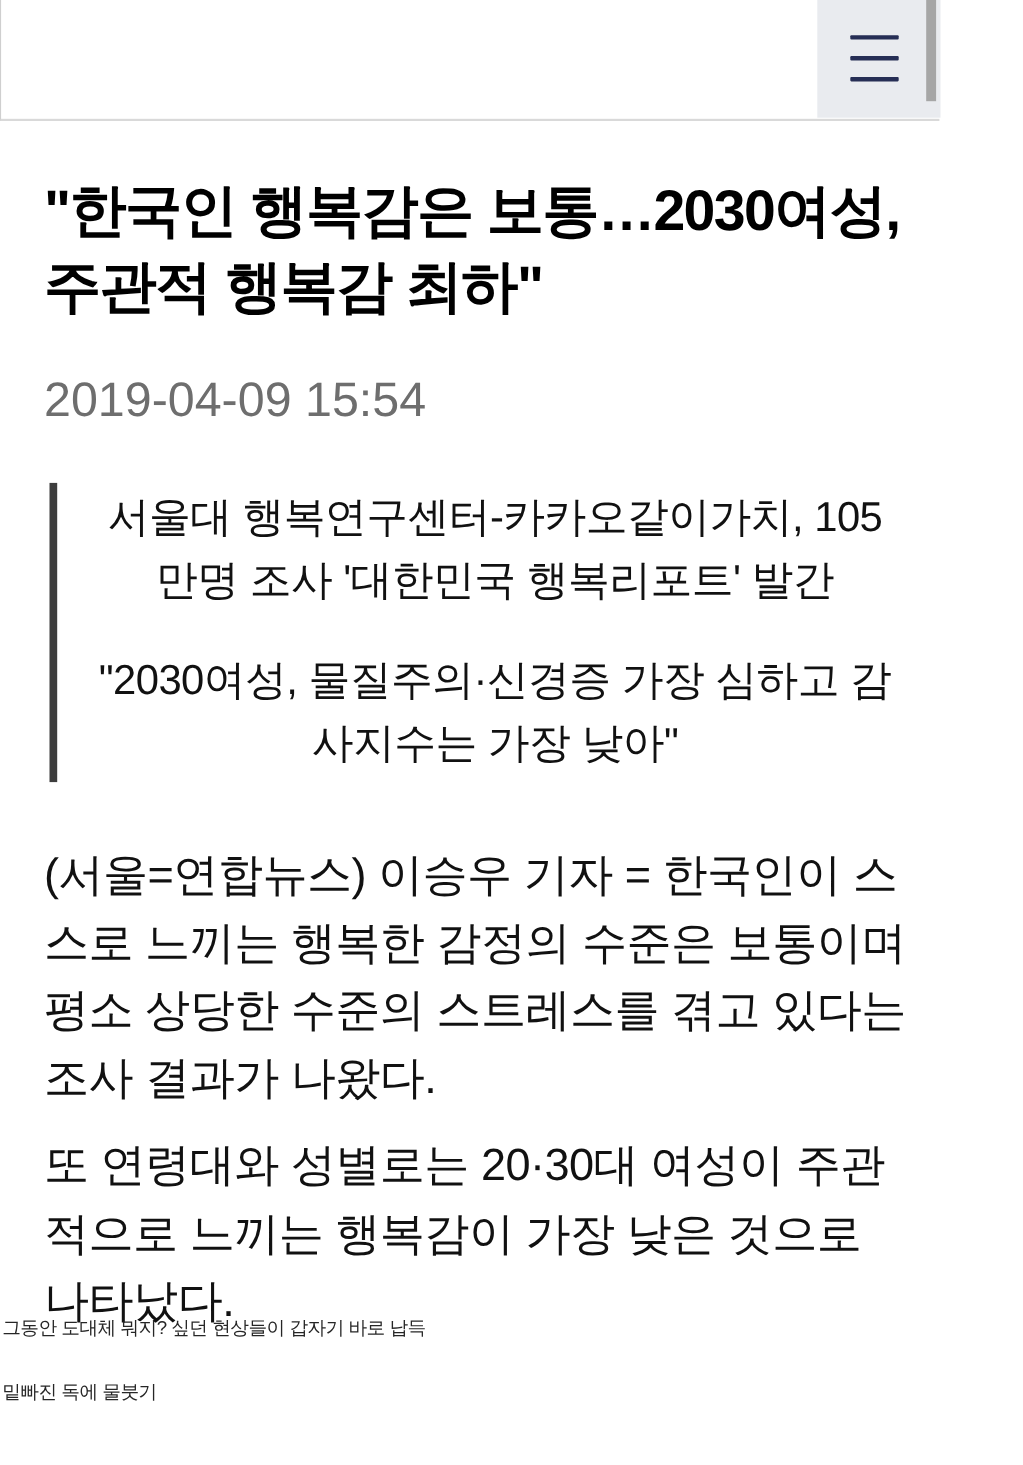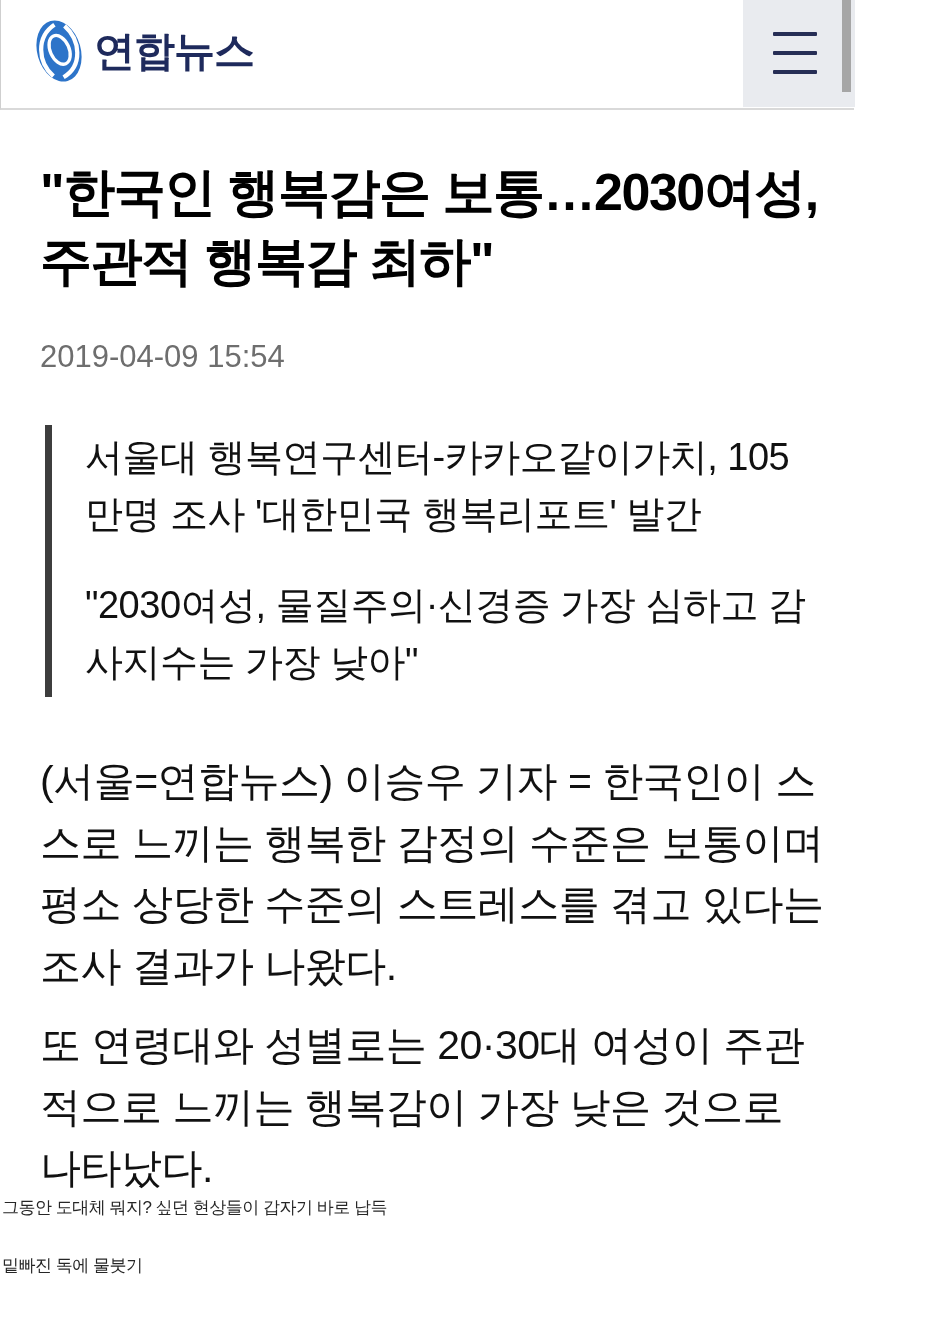--- a/index.html
+++ b/index.html
@@ -53,30 +53,30 @@
   }
 
   .headline {
     margin: 48px 30px 0 40px;
     width: 790px;
     font-size: 52px; line-height: 1.32; font-weight: 800;
     letter-spacing: -1.5px; color: #000000;
   }
   .pub-date {
     margin: 44px 0 0 40px;
-    font-size: 31px; color: #6e6e6e; letter-spacing: 0px;
+    font-size: 44px; color: #6e6e6e; letter-spacing: 0px;
   }
   .summary-quote {
     margin: 50px 0 0 45px;
     border-left: 7px solid #3d3d3d;
     padding: 4px 0 6px 33px;
     width: 770px;
   }
   .summary-quote p {
-    font-size: 38px; line-height: 1.5; color: #111111; letter-spacing: -0.5px;
+    font-size: 38px; line-height: 1.5; color: #111111; letter-spacing: -0.5px; text-align: center;
   }
   .summary-quote p + p { margin-top: 34px; }
 
   .body-paragraph {
     margin: 54px 30px 0 40px;
     width: 785px;
     font-size: 41px; line-height: 1.5; color: #111111; letter-spacing: -0.5px;
   }
   .body-paragraph + .body-paragraph { margin-top: 18px; }
 
@@ -90,31 +90,20 @@
   .caption-2 { top: 1254px; }
 </style>
 </head>
 <body>
 
 <div class="page">
 
   <div class="article">
 
     <header class="site-header">
-      <a class="logo">
-        <svg width="50" height="70" viewBox="0 0 52 74" aria-hidden="true">
-          <g transform="rotate(-16 26 37)">
-            <ellipse cx="26" cy="37" rx="23" ry="33" fill="#2d74c9"></ellipse>
-            <path d="M13 61 C 1 42, 7 16, 29 9" stroke="#ffffff" stroke-width="4.5" fill="none"></path>
-            <ellipse cx="27" cy="36" rx="10" ry="16" fill="none" stroke="#ffffff" stroke-width="3.5" transform="rotate(-8 27 36)"></ellipse>
-            <path d="M39 13 C 51 32, 46 59, 23 65" stroke="#ffffff" stroke-width="4.5" fill="none"></path>
-          </g>
-        </svg>
-        <span class="logo-text">연합뉴스</span>
-      </a>
 
       <div class="menu-panel">
         <button class="hamburger" aria-label="menu">
           <span></span>
             <span></span>
             <span></span>
         </button>
         <div class="panel-scrollbar"></div>
       </div>
     </header>

